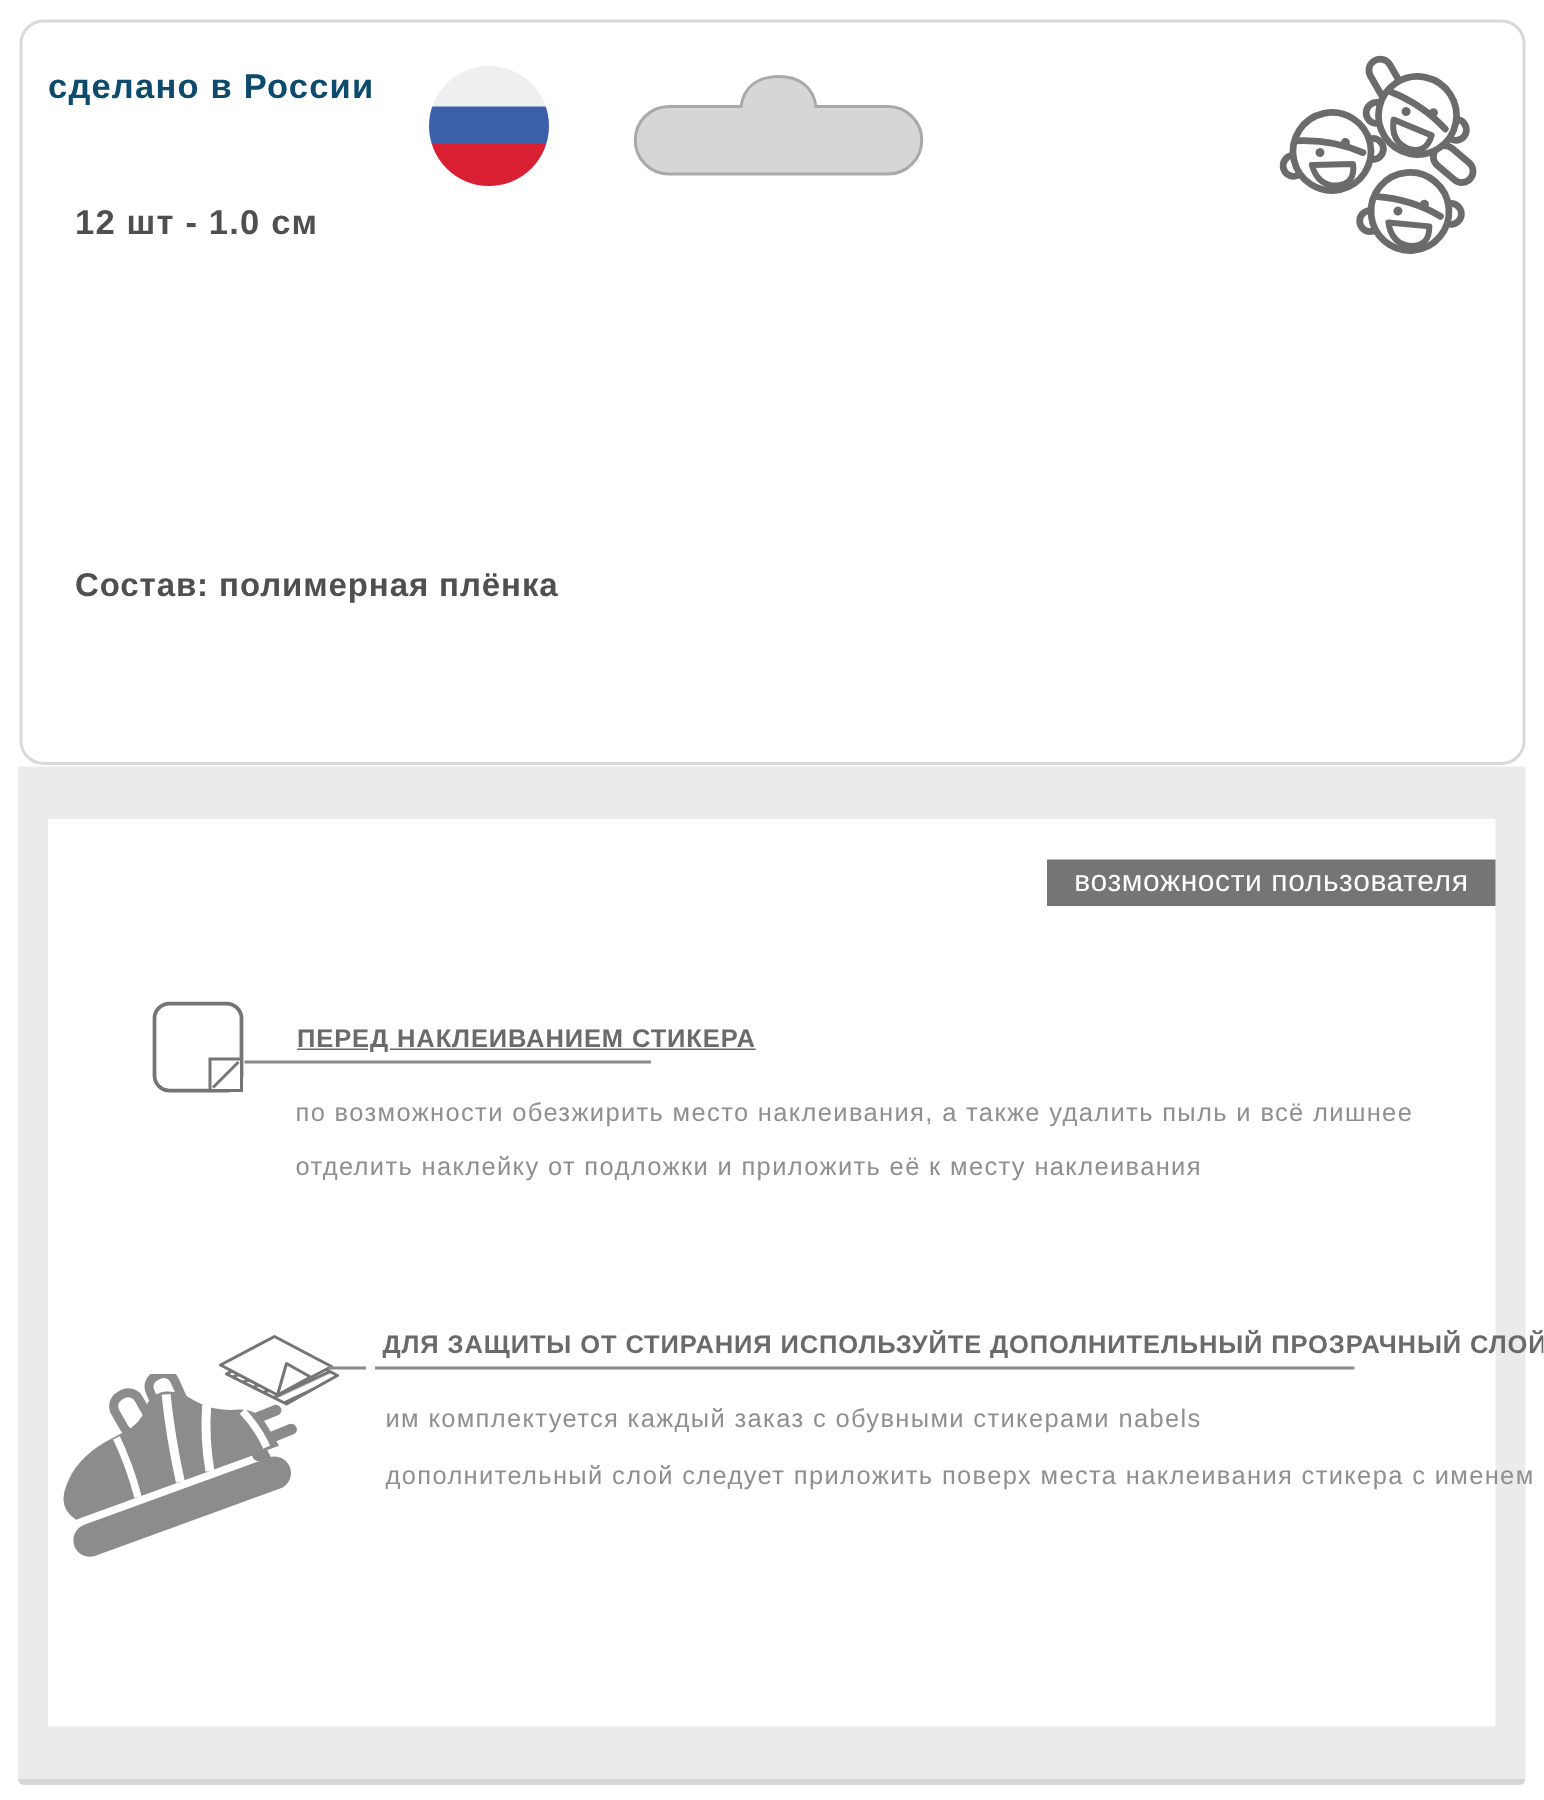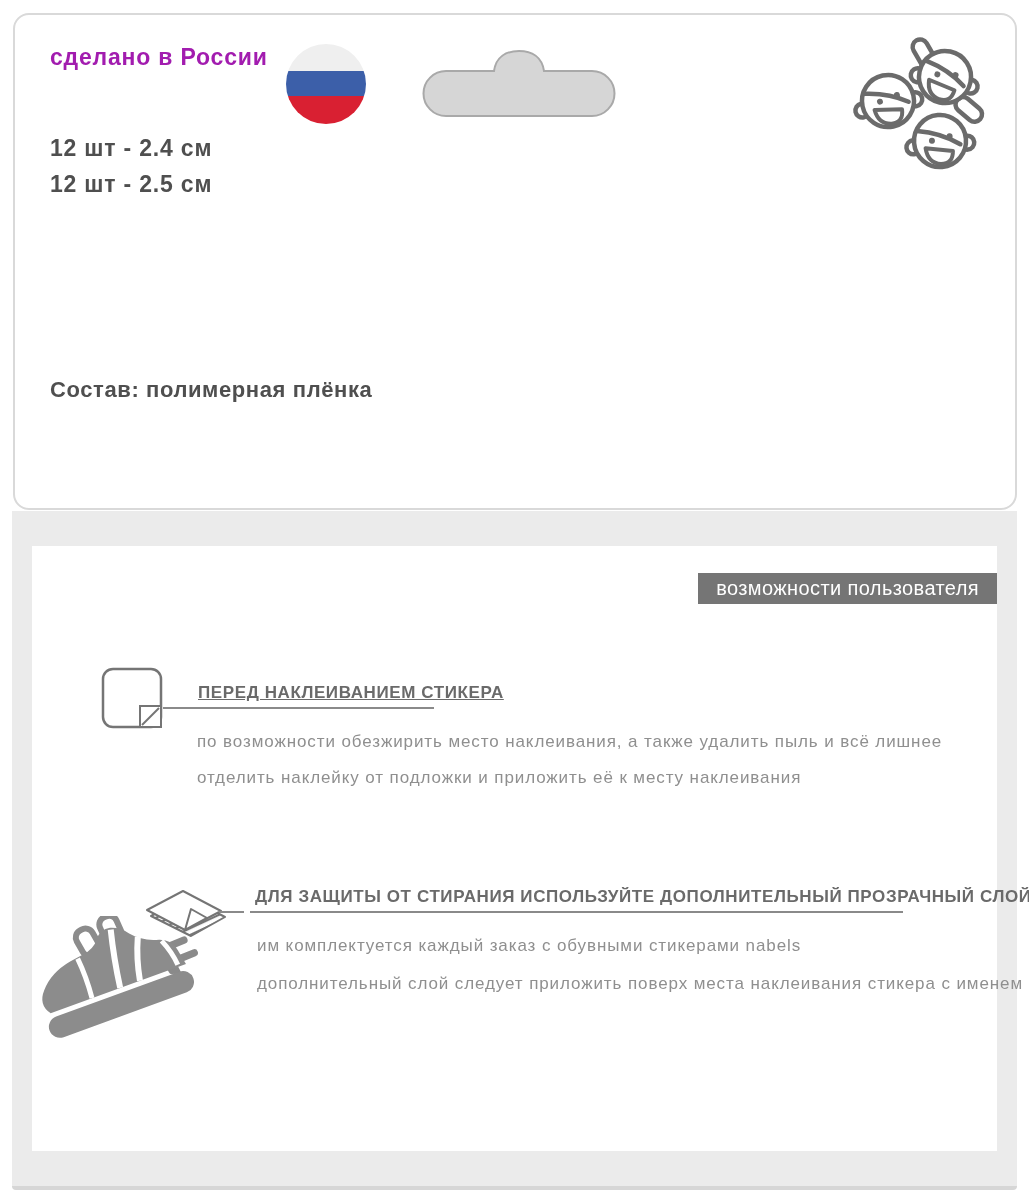--- a/index.html
+++ b/index.html
@@ -6,21 +6,21 @@
   #page{
     position:relative;width:1029px;height:1200px;background:#ffffff;overflow:hidden;
     font-family:"Liberation Sans", sans-serif;
   }
   .abs{position:absolute;}
   
   .top-card{
     left:13px;top:13px;width:1000px;height:493px;
     border:2px solid #d9d9d9;border-radius:16px;background:#ffffff;
   }
-  .made-in{left:50px;top:44px;font-size:23px;font-weight:600;color:#a21caf;letter-spacing:0.8px;}
+  .made-in{left:32px;top:44px;font-size:23px;font-weight:600;color:#0c4a6e;letter-spacing:0.8px;}
   .qty{left:50px;top:130px;font-size:23px;font-weight:600;color:#4f4f4f;letter-spacing:0.8px;line-height:36px;}
   .composition{left:50px;top:361px;font-size:22px;font-weight:600;color:#4f4f4f;letter-spacing:0.6px;margin-top:16px;}
   .trademark{left:250px;top:448px;font-size:22px;font-weight:600;color:#4f4f4f;letter-spacing:0.6px;}
   
   .panel{
     left:12px;top:511px;width:1005px;height:675px;
     background:#ebebeb;border-bottom:4px solid #d6d6d6;border-radius:0 0 4px 4px;
   }
   .inner-card{left:32px;top:546px;width:965px;height:605px;background:#ffffff;}
   .badge{
@@ -98,22 +98,21 @@
         <circle cx="0" cy="0" r="26"></circle>
         <path d="M -22,-12 Q 2,-8 20,5" fill="none" stroke-linecap="round"></path>
         <circle cx="-8" cy="-1" r="3" fill="#6b6b6b" stroke="none"></circle>
         <circle cx="10" cy="-4" r="3" fill="#6b6b6b" stroke="none"></circle>
         <path d="M -15,6 L 12,11 Q 11,24 -1,23 Q -14,21 -15,6 Z" stroke-width="4" stroke-linejoin="round"></path>
       </g>
     </g>
   </svg>
 
   <div class="abs qty">
-    <div>12 шт - 2.4 см</div>
-    <div>12 шт - 2.5 см</div>
+    <div>12 шт - 1.0 см</div>
   </div>
 
   <div class="abs composition">Состав: полимерная плёнка</div>
 
   <div class="abs panel"></div>
   <div class="abs inner-card"></div>
 
   <div class="abs badge">возможности пользователя</div>
 
   <svg class="abs" style="left:100px;top:666px;" width="66" height="66" viewBox="0 0 66 66">

